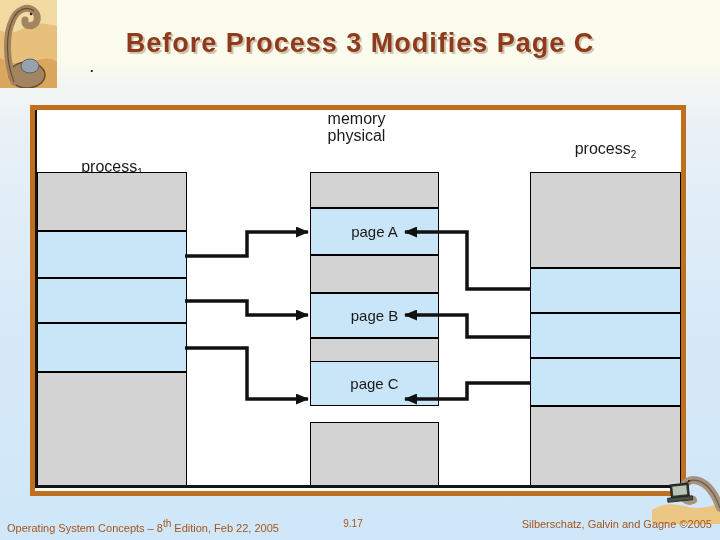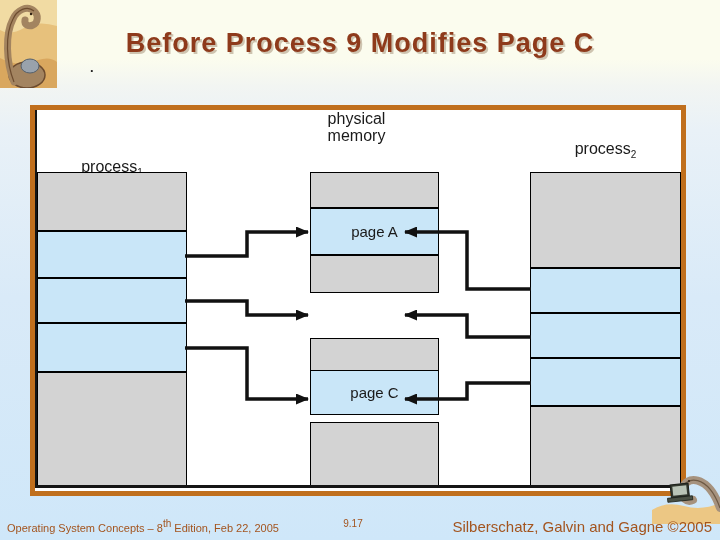--- a/index.html
+++ b/index.html
@@ -25,74 +25,77 @@
     display:flex;align-items:center;justify-content:center;}
   .gray{background:var(--c-block_gray,#d3d3d3);}
   .blue{background:var(--c-block_blue,#c9e6f8);}
   .page-label{font-size:15px;color:#1a1a1a;}
   .arrows{position:absolute;left:0;top:0;pointer-events:none;}
   
   .footer-left{position:absolute;left:7px;top:518px;font-size:11px;color:var(--c-footer_text,#a3541e);}
   .footer-left sup{font-size:10px;}
   .footer-page{position:absolute;left:328px;top:518px;width:50px;text-align:center;
     font-size:10px;color:var(--c-footer_text,#a3541e);z-index:6;}
-  .footer-right{position:absolute;right:8px;top:518px;font-size:15px;color:var(--c-footer_text,#a3541e);z-index:6;}
+  .footer-right{position:absolute;right:8px;top:518px;font-size:11px;color:var(--c-footer_text,#a3541e);z-index:6;}
   .dino-top{position:absolute;left:0;top:0;width:57px;height:88px;}
   .dino-bottom{position:absolute;left:652px;top:466px;width:68px;height:58px;z-index:5;}
 </style>
 </head>
 <body>
 
 <div class="stage">
 
   <svg class="dino-top" viewBox="0 0 57 88">
     <rect width="57" height="88" fill="#e7c17c"></rect>
     <path d="M0,0 L57,0 L57,26 Q38,20 24,28 Q10,36 0,30 Z" fill="#f1dba3"></path>
     <path d="M0,88 L0,58 Q18,68 38,60 Q50,56 57,62 L57,88 Z" fill="#d9a75e"></path>
     <ellipse cx="27" cy="75" rx="18" ry="13" fill="#a38460" stroke="#6d4c2f" stroke-width="1.5"></ellipse>
     <path d="M14,82 C6,62 5,34 13,19 C17,10 27,5 34,11 C39,15 38,23 33,25 C29,27 24,25 25,20" fill="none" stroke="#a38460" stroke-width="7" stroke-linecap="round"></path>
     <path d="M14,82 C6,62 5,34 13,19 C17,10 27,5 34,11" fill="none" stroke="#6d4c2f" stroke-width="1.2"></path>
     <ellipse cx="30" cy="66" rx="9" ry="7" fill="#99a2ac" stroke="#55606b" stroke-width="1"></ellipse>
     <circle cx="31" cy="14" r="1.2" fill="#2f2013"></circle>
   </svg>
 
-  <div class="title">Before Process 9 Modifies Page C</div>
+  <div class="title">Before Process 3 Modifies Page C</div>
   <span class="stray">.</span>
 
   <div class="panel">
     <div class="figure">
       <div class="edge-left"></div>
 
       <div class="col-label" style="left:2px;top:30px;width:150px;margin-top:18px;">
         <span>process</span><sub>1</sub>
       </div>
       <div class="col-label mem-label" style="left:275px;width:93px;">
+        <div>memory</div>
         <div>physical</div>
-        <div>memory</div>
       </div>
       <div class="col-label" style="left:495px;top:30px;width:151px;">
         <span>process</span><sub>2</sub>
       </div>
 
       <div class="col" style="left:2px;width:150px;height:315px;">
         <div class="blk gray" style="top:0;height:59px;"></div>
         <div class="blk blue" style="top:59px;height:47px;"></div>
         <div class="blk blue" style="top:106px;height:45px;"></div>
         <div class="blk blue" style="top:151px;height:49px;"></div>
         <div class="blk gray" style="top:200px;height:115px;"></div>
       </div>
 
       <div class="col" style="left:275px;width:93px;height:278px;padding-left:36px;">
         <div class="blk gray" style="top:0;height:36px;"></div>
         <div class="blk blue" style="top:36px;height:47px;">
           <span class="page-label">page A</span>
         </div>
         <div class="blk gray" style="top:83px;height:38px;"></div>
+        <div class="blk blue" style="top:121px;height:45px;">
+          <span class="page-label">page B</span>
+        </div>
         <div class="blk gray" style="top:166px;height:39px;"></div>
-        <div class="blk blue" style="top:198px;height:45px;">
+        <div class="blk blue" style="top:189px;height:45px;">
           <span class="page-label">page C</span>
         </div>
         <div class="blk gray" style="top:250px;height:65px;"></div>
       </div>
 
       <div class="col" style="left:495px;width:151px;height:315px;">
         <div class="blk gray" style="top:0;height:96px;"></div>
         <div class="blk blue" style="top:96px;height:45px;"></div>
         <div class="blk blue" style="top:141px;height:45px;"></div>
         <div class="blk blue" style="top:186px;height:48px;"></div>

